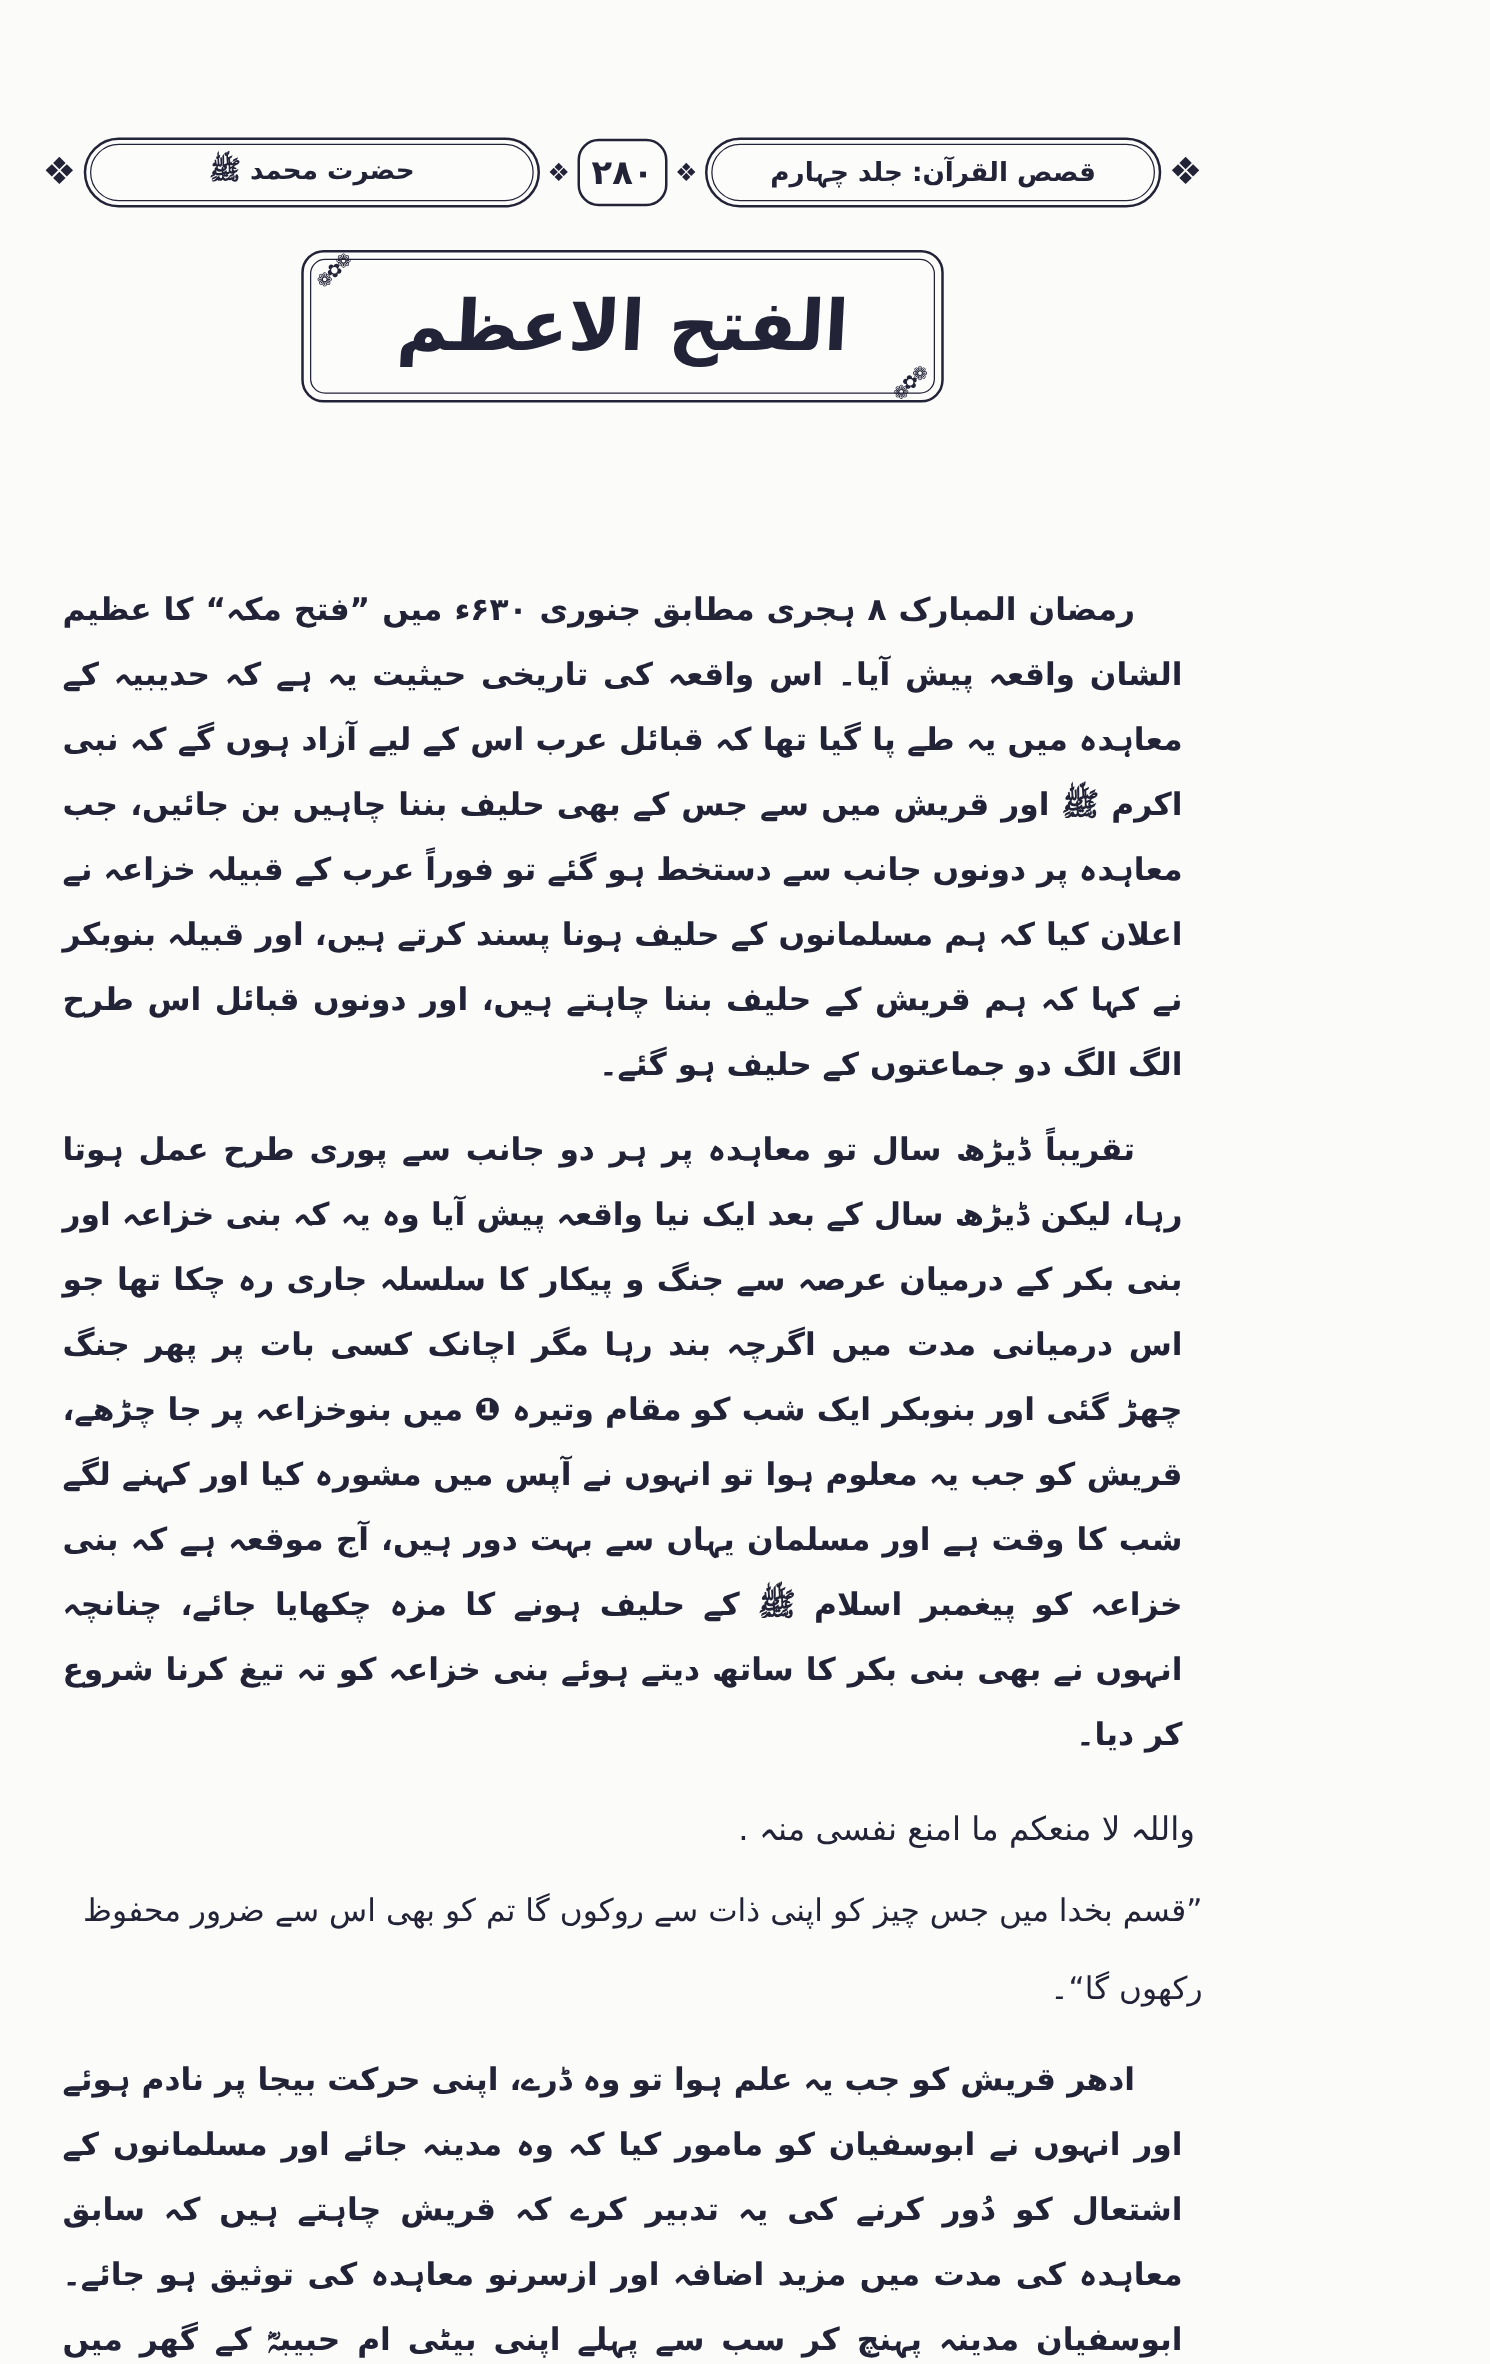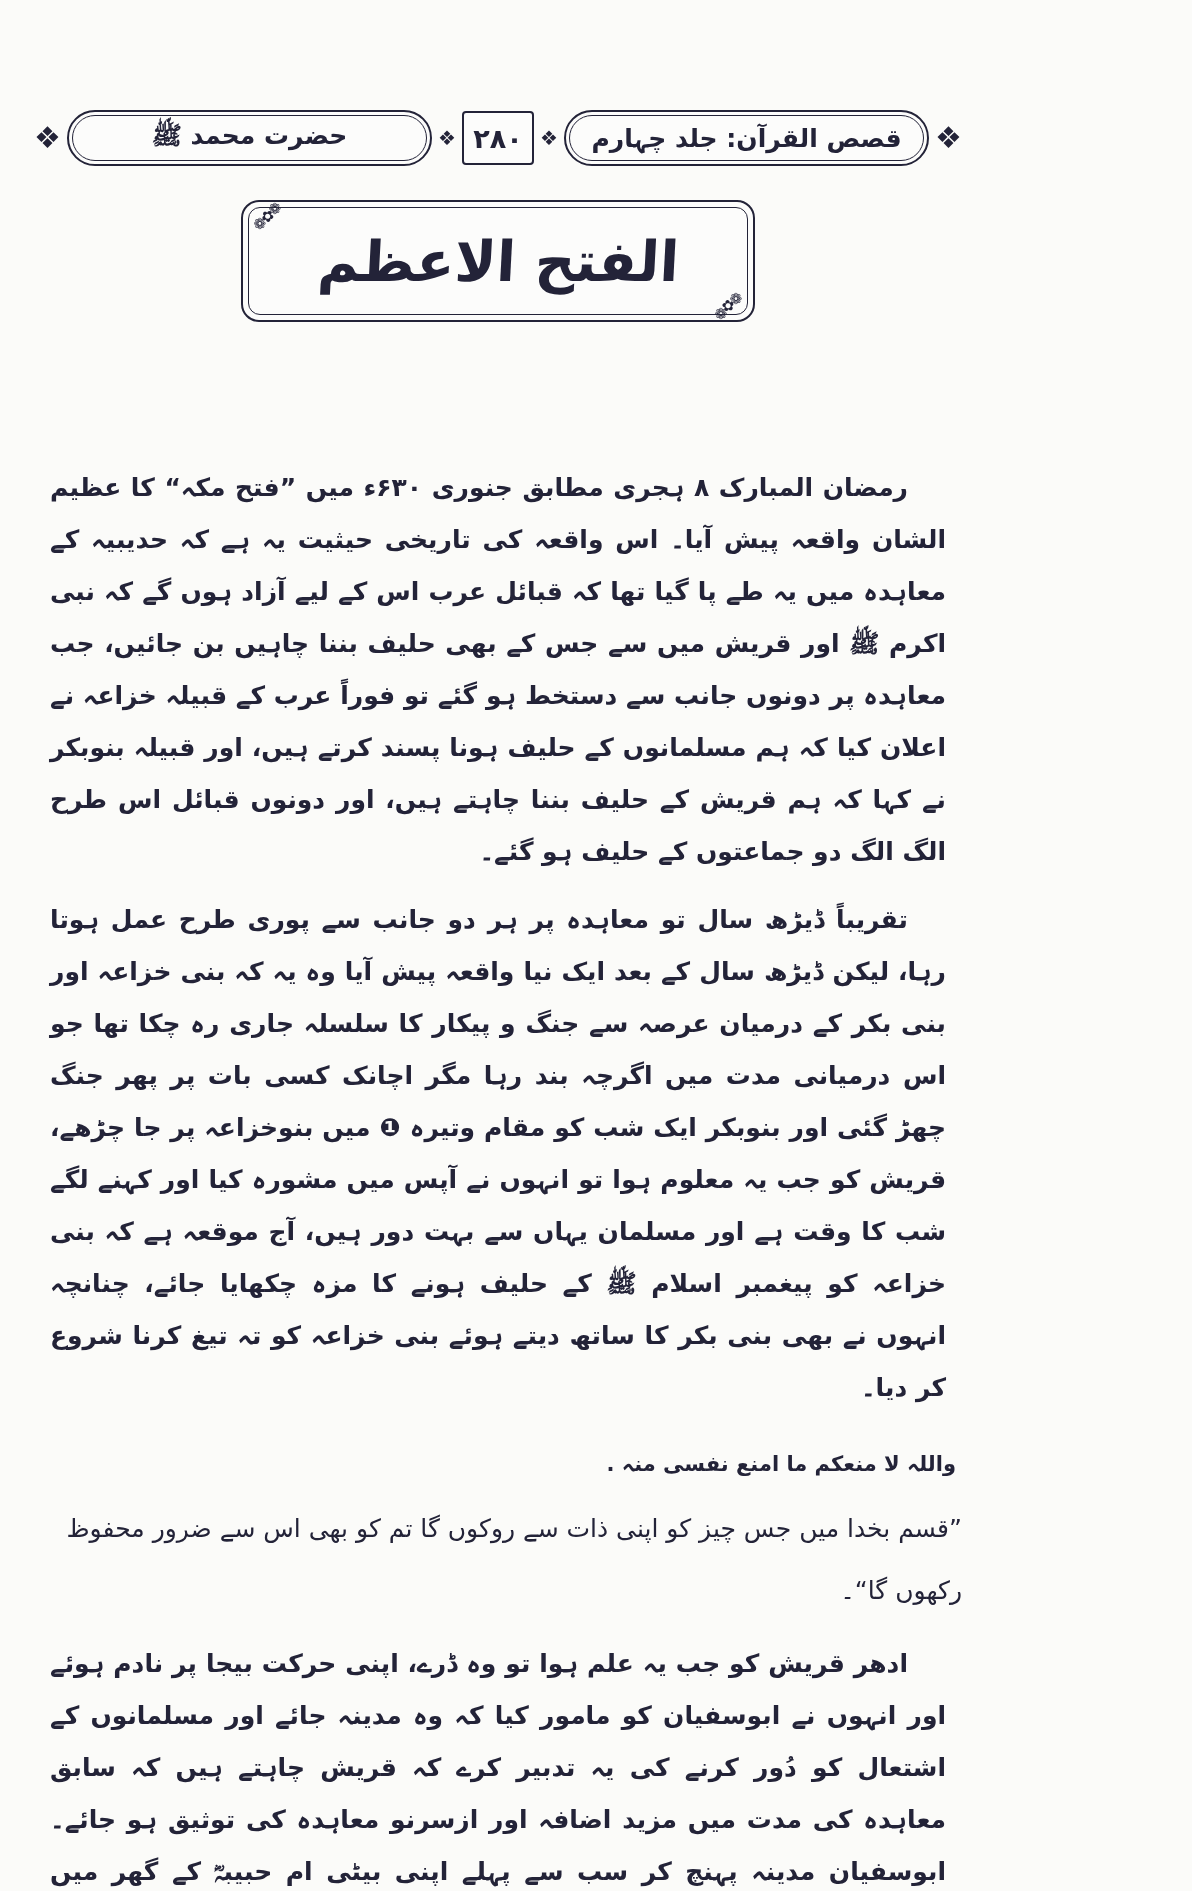--- a/index.html
+++ b/index.html
@@ -38,29 +38,29 @@
     padding:3px;
     background:#fcfcfb;
   }
   .cartouche-inner{
     border:1.5px solid #232338;
     border-radius:24px;
     min-height:44px;
     display:flex;
     align-items:center;
     justify-content:center;
-    font-size:25px;
+    font-size:21px;
     font-weight:bold;
     direction:rtl;
     padding:0 18px;
   }
   .page-pill{
     flex:0 0 auto;
     border:2.5px solid #232338;
-    border-radius:4px;
+    border-radius:17px;
     width:68px;height:50px;
     display:flex;align-items:center;justify-content:center;
     font-size:27px;font-weight:bold;
     background:#fcfcfb;
     letter-spacing:2px;
   }
   
   .title-box{
     margin:34px auto 0;
     width:514px;height:122px;
@@ -103,23 +103,23 @@
     line-height:52px;
     font-weight:bold;
   }
   .body-text p{
     margin:16px;
     text-indent:38px;
   }
   .quote-arabic{
     direction:rtl;
     text-align:right;
-    font-size:21px;
+    font-size:26px;
     line-height:68px;
-    font-weight:bold;
+    font-weight:normal;
     padding-right:6px;
   }
   .quote-translation{
     direction:rtl;
     text-align:right;
     font-size:25px;
     line-height:62px;
     font-weight:normal;
   }
 </style>

